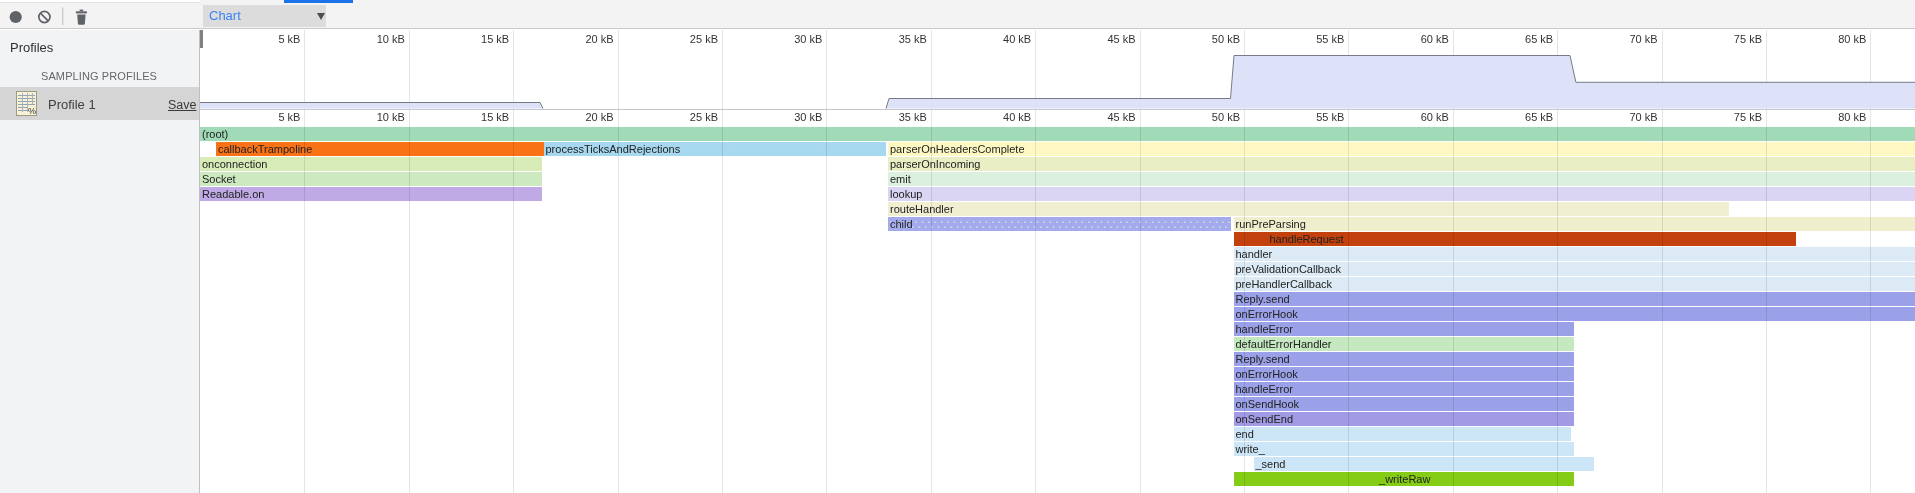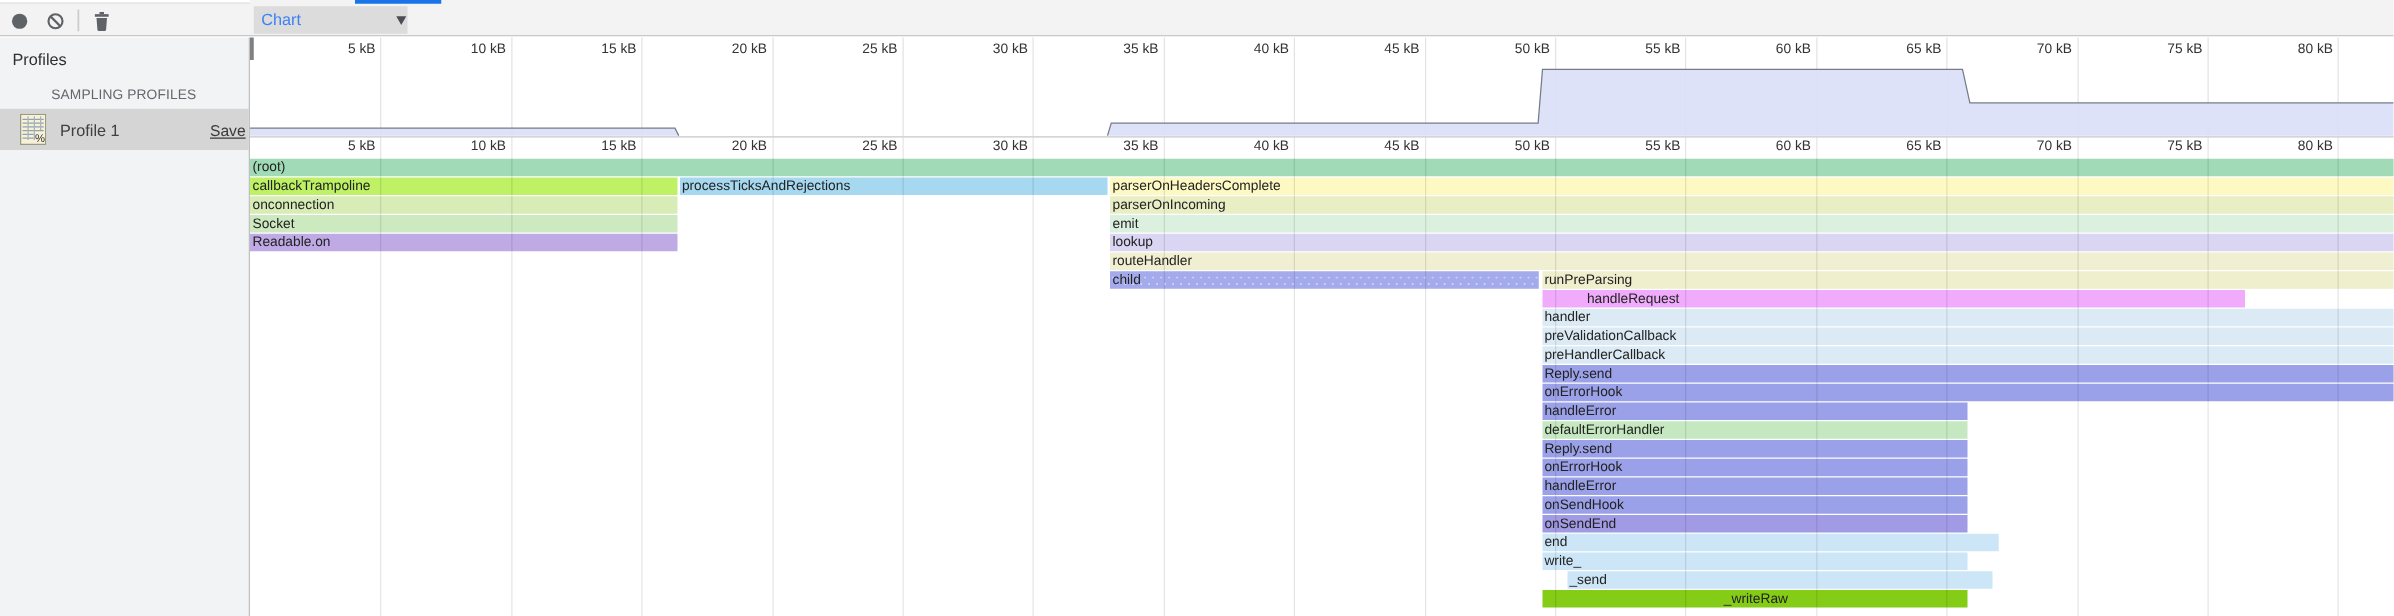--- a/index.html
+++ b/index.html
@@ -104,46 +104,46 @@
 <div class="rlab" style="left:971.2px;top:111px;">40&nbsp;kB</div>
 <div class="rlab" style="left:1075.6px;top:111px;">45&nbsp;kB</div>
 <div class="rlab" style="left:1180.0px;top:111px;">50&nbsp;kB</div>
 <div class="rlab" style="left:1284.4px;top:111px;">55&nbsp;kB</div>
 <div class="rlab" style="left:1388.8px;top:111px;">60&nbsp;kB</div>
 <div class="rlab" style="left:1493.2px;top:111px;">65&nbsp;kB</div>
 <div class="rlab" style="left:1597.6px;top:111px;">70&nbsp;kB</div>
 <div class="rlab" style="left:1702.0px;top:111px;">75&nbsp;kB</div>
 <div class="rlab" style="left:1806.4px;top:111px;">80&nbsp;kB</div>
 <div class="bar" style="left:200.0px;top:127.00px;width:1715.0px;background-color:#a0dab6;">(root)</div>
-<div class="bar" style="left:200.0px;top:142.00px;width:342.0px;background-color:#bef264;">callbackTrampoline</div>
+<div class="bar" style="left:216px;top:142.00px;width:342.0px;background-color:#f97316;">callbackTrampoline</div>
 <div class="bar" style="left:543.5px;top:142.00px;width:342.5px;background-color:#a6d8f0;">processTicksAndRejections</div>
 <div class="bar" style="left:888.0px;top:142.00px;width:1027.0px;background-color:#fef9c3;">parserOnHeadersComplete</div>
 <div class="bar" style="left:200.0px;top:157.00px;width:342.0px;background-color:#d8ecb8;">onconnection</div>
 <div class="bar" style="left:888.0px;top:157.00px;width:1027.0px;background-color:#e9eec4;">parserOnIncoming</div>
 <div class="bar" style="left:200.0px;top:172.00px;width:342.0px;background-color:#cde9c0;">Socket</div>
 <div class="bar" style="left:888.0px;top:172.00px;width:1027.0px;background-color:#dbf0df;">emit</div>
 <div class="bar" style="left:200.0px;top:187.00px;width:342.0px;background-color:#bfaae6;">Readable.on</div>
 <div class="bar" style="left:888.0px;top:187.00px;width:1027.0px;background-color:#dad5f3;">lookup</div>
-<div class="bar" style="left:888.0px;top:202.00px;width:1027.0px;background-color:#f0efd1;">routeHandler</div>
+<div class="bar" style="left:888.0px;top:202.00px;width:841px;background-color:#f0efd1;">routeHandler</div>
 <div class="bar dots" style="left:888.0px;top:217.00px;width:343.0px;background-color:#a5aaec;">child</div>
 <div class="bar" style="left:1233.5px;top:217.00px;width:681.5px;background-color:#efeecd;">runPreParsing</div>
-<div class="bar" style="left:1233.5px;top:232.00px;width:562px;background-color:#f0abfc;padding-left:36px;">handleRequest</div>
+<div class="bar" style="left:1233.5px;top:232.00px;width:562px;background-color:#c2410c;padding-left:36px;">handleRequest</div>
 <div class="bar" style="left:1233.5px;top:247.00px;width:681.5px;background-color:#dbeaf4;">handler</div>
 <div class="bar" style="left:1233.5px;top:262.00px;width:681.5px;background-color:#dbeaf4;">preValidationCallback</div>
 <div class="bar" style="left:1233.5px;top:277.00px;width:681.5px;background-color:#dbeaf4;">preHandlerCallback</div>
 <div class="bar" style="left:1233.5px;top:292.00px;width:681.5px;background-color:#9ba1e8;">Reply.send</div>
 <div class="bar" style="left:1233.5px;top:307.00px;width:681.5px;background-color:#9ba1e8;">onErrorHook</div>
 <div class="bar" style="left:1233.5px;top:322.00px;width:340.5px;background-color:#9ba1e8;">handleError</div>
 <div class="bar" style="left:1233.5px;top:337.00px;width:340.5px;background-color:#c5e8c0;">defaultErrorHandler</div>
 <div class="bar" style="left:1233.5px;top:352.00px;width:340.5px;background-color:#9ba1e8;">Reply.send</div>
 <div class="bar" style="left:1233.5px;top:367.00px;width:340.5px;background-color:#9ba1e8;">onErrorHook</div>
 <div class="bar" style="left:1233.5px;top:382.00px;width:340.5px;background-color:#9ba1e8;">handleError</div>
 <div class="bar" style="left:1233.5px;top:397.00px;width:340.5px;background-color:#9ba1e8;">onSendHook</div>
 <div class="bar" style="left:1233.5px;top:412.00px;width:340.5px;background-color:#a19ae4;">onSendEnd</div>
-<div class="bar" style="left:1233.5px;top:427.00px;width:365px;background-color:#cde6f7;">end</div>
+<div class="bar" style="left:1233.5px;top:427.00px;width:337px;background-color:#cde6f7;">end</div>
 <div class="bar" style="left:1233.5px;top:442.00px;width:340.5px;background-color:#cde6f7;">write_</div>
 <div class="bar" style="left:1233.5px;top:457.00px;width:340.5px;background-color:#cde6f7;margin-left:20px;">_send</div>
 <div class="bar" style="left:1233.5px;top:472.00px;width:340.5px;background-color:#84cc16;text-align:center;">_writeRaw</div>
 <div class="glv" style="left:304.4px;top:110px;height:383px;"></div>
 <div class="glv" style="left:408.8px;top:110px;height:383px;"></div>
 <div class="glv" style="left:513.2px;top:110px;height:383px;"></div>
 <div class="glv" style="left:617.6px;top:110px;height:383px;"></div>
 <div class="glv" style="left:722.0px;top:110px;height:383px;"></div>
 <div class="glv" style="left:826.4px;top:110px;height:383px;"></div>
 <div class="glv" style="left:930.8px;top:110px;height:383px;"></div>

